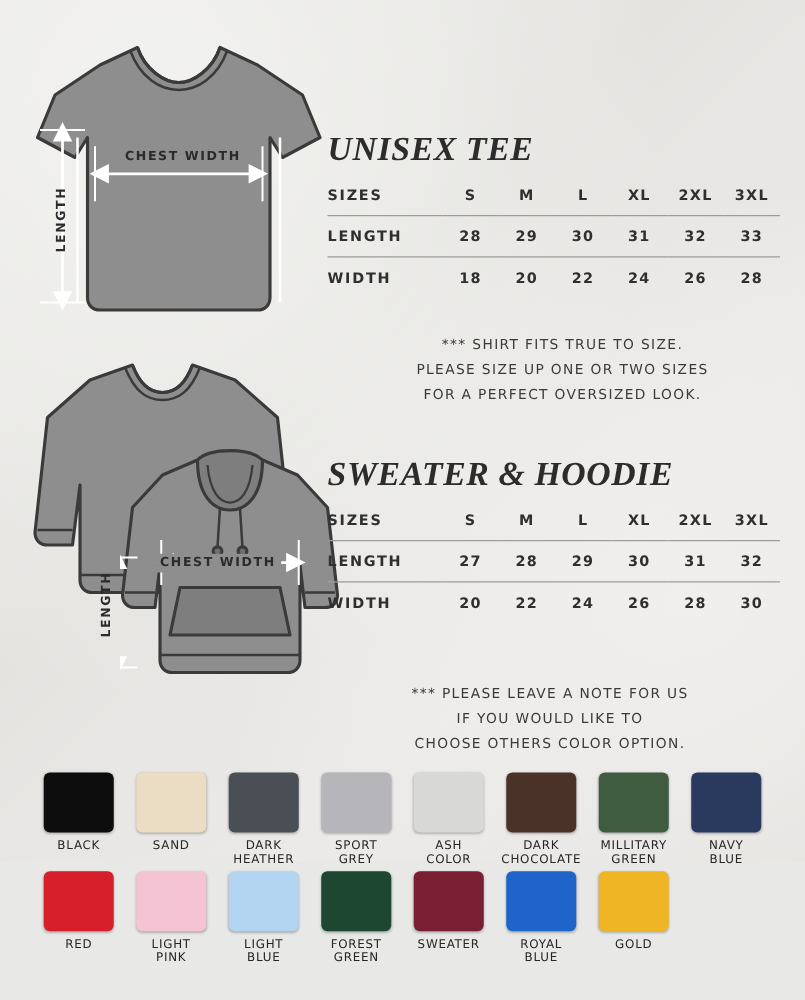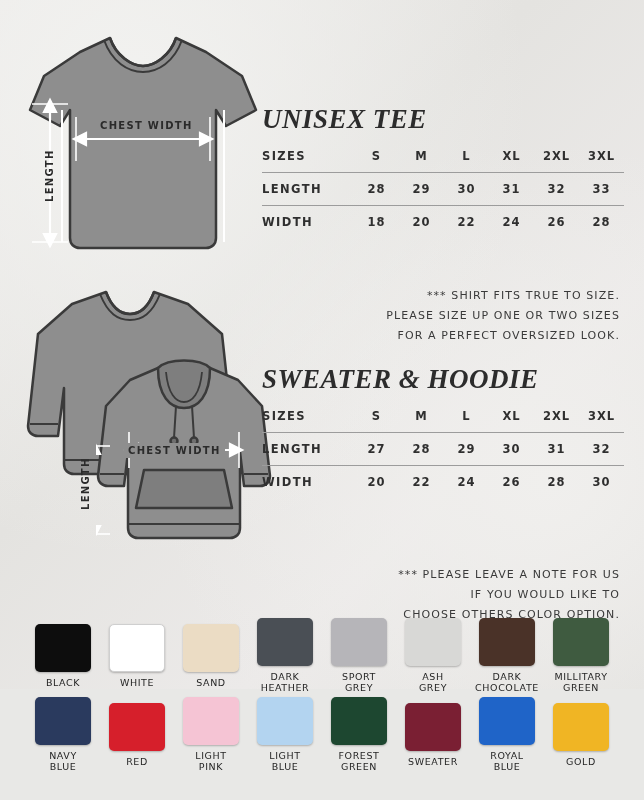--- a/index.html
+++ b/index.html
@@ -24,22 +24,21 @@
     font-style: italic;
     color: #2c2c2c;
     letter-spacing: 0.5px;
   }
   .note {
     font-family: "DejaVu Sans", sans-serif;
     color: #3a3a3a;
     letter-spacing: 1.1px;
     font-size: 11px;
     line-height: 20px;
-    text-align: right;
-    margin-top: 20px;
+    text-align: center;
   }
 
   
   .art { position: absolute; }
 
   
   .size-block { position: absolute; }
   .size-title { font-size: 27px; line-height: 30px; font-family: Liberation Serif, serif; }
   table.size { border-collapse: collapse; margin-top: 6px; }
   table.size td, table.size th {
@@ -60,21 +59,21 @@
   
   #colors-title { position: absolute; left: 26px; top: 586px; font-size: 29px; }
   .swatch-grid {
     position: absolute; left: 26px; top: 618px;
     width: 592px;
     display: grid;
     grid-template-columns: repeat(8, 74px);
     column-gap: 0px;
     row-gap: 4px;
   }
-  .swatch-cell { width: 74px; display: flex; flex-direction: column; align-items: center; justify-content: center; }
+  .swatch-cell { width: 74px; display: flex; flex-direction: column; align-items: center; }
   .chip {
     width: 56px; height: 48px; border-radius: 5px;
     box-shadow: 0 1px 2px rgba(0,0,0,0.25);
   }
   .chip-label {
     margin-top: 5px;
     font-family: "DejaVu Sans", sans-serif;
     font-size: 9.5px;
     letter-spacing: 0.6px;
     color: #262626;
@@ -279,41 +278,37 @@
 IF YOU WOULD LIKE TO
 CHOOSE OTHERS COLOR OPTION.</div>
 
 
   <div class="swatch-grid" id="swatches">
       <div class="swatch-cell">
         <div class="chip" style="background: rgb(13, 13, 13);"></div>
         <div class="chip-label">BLACK</div>
       </div>
       <div class="swatch-cell">
-        <div class="chip" style="background: rgb(255, 255, 255); border: 1px solid rgb(207, 207, 207);"></div>
-        <div class="chip-label">WHITE</div>
-      </div>
-      <div class="swatch-cell">
         <div class="chip" style="background: rgb(235, 220, 196);"></div>
         <div class="chip-label">SAND</div>
       </div>
       <div class="swatch-cell">
         <div class="chip" style="background: rgb(74, 79, 85);"></div>
         <div class="chip-label">DARK
 HEATHER</div>
       </div>
       <div class="swatch-cell">
         <div class="chip" style="background: rgb(182, 181, 185);"></div>
         <div class="chip-label">SPORT
 GREY</div>
       </div>
       <div class="swatch-cell">
         <div class="chip" style="background: rgb(216, 216, 214);"></div>
         <div class="chip-label">ASH
-GREY</div>
+COLOR</div>
       </div>
       <div class="swatch-cell">
         <div class="chip" style="background: rgb(74, 50, 40);"></div>
         <div class="chip-label">DARK
 CHOCOLATE</div>
       </div>
       <div class="swatch-cell">
         <div class="chip" style="background: rgb(63, 91, 64);"></div>
         <div class="chip-label">MILLITARY
 GREEN</div>

